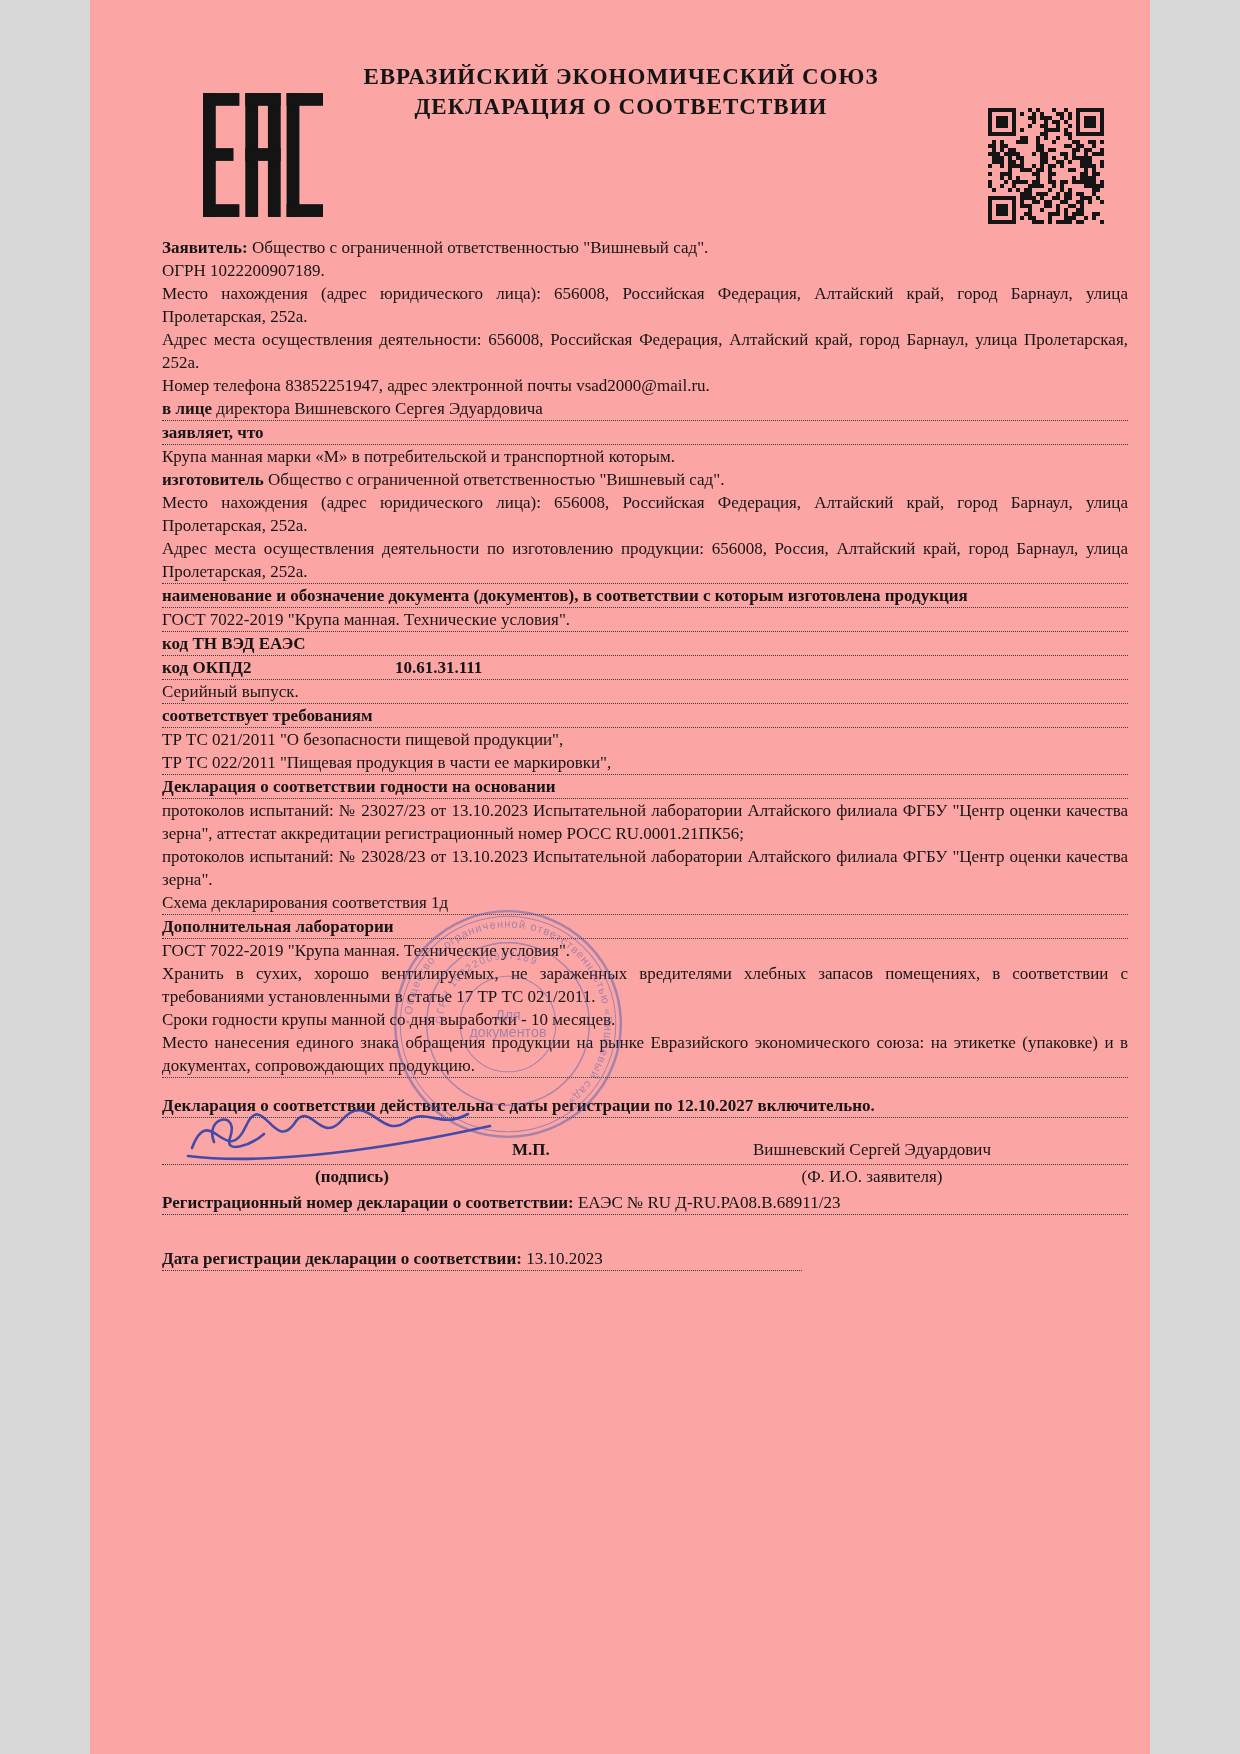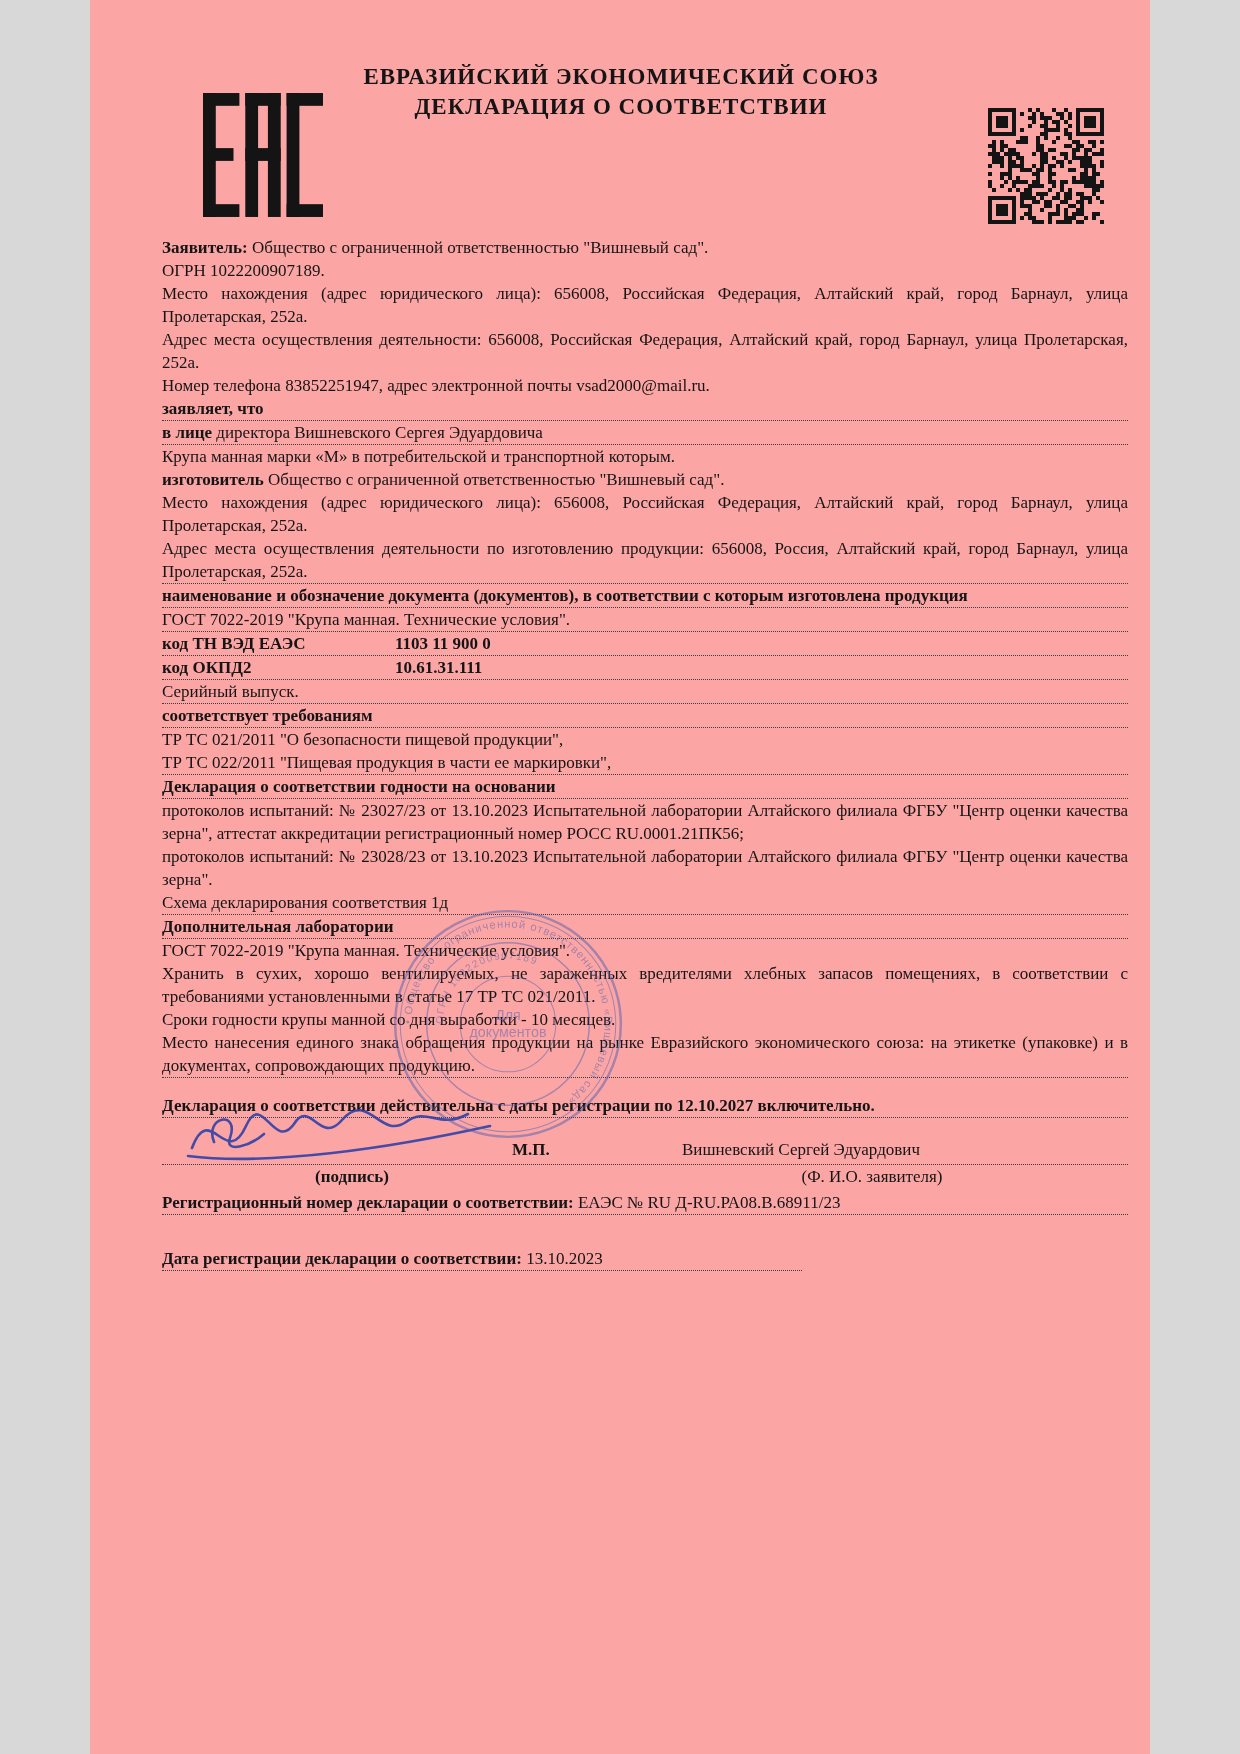--- a/index.html
+++ b/index.html
@@ -23,21 +23,21 @@
   .row-label{width:233px;flex:0 0 233px;}
   .row-value{flex:1;}
 
   .validity{margin-top:16px;}
 
   
   .sig-block{position:relative;margin-top:10px;}
   .signature-svg{position:absolute;left:18px;top:-46px;width:320px;height:100px;pointer-events:none;}
   .sig-row{position:relative;height:36px;border-bottom:1.5px dotted #3c3c3c;text-align:left;}
   .mp{position:absolute;left:350px;bottom:3px;font-weight:bold;}
-  .sig-name{position:absolute;left:520px;bottom:3px;width:380px;text-align:left;}
+  .sig-name{position:absolute;left:520px;bottom:3px;width:380px;text-align:center;}
   .sig-captions{position:relative;height:24px;text-align:left;}
   .cap-sign{position:absolute;left:80px;width:220px;text-align:center;font-weight:bold;}
   .cap-name{position:absolute;left:520px;width:380px;text-align:center;}
 
   .reg-line{margin-top:2px;}
   .date-line{margin-top:32px;display:inline-block;min-width:640px;}
 
   
   .stamp{position:absolute;left:296px;top:902px;width:244px;height:244px;opacity:0.48;pointer-events:none;}
   .stamp text{font-family:"Liberation Sans","DejaVu Sans",sans-serif;fill:#4a5cae;}
@@ -484,42 +484,41 @@
 
     <p class="para">
       <b>Заявитель:</b>
       <span>Общество с ограниченной ответственностью "Вишневый сад".</span>
     </p>
     <p class="para">ОГРН 1022200907189.</p>
     <p class="para">Место нахождения (адрес юридического лица): 656008, Российская Федерация, Алтайский край, город Барнаул, улица Пролетарская, 252а.</p>
     <p class="para">Адрес места осуществления деятельности: 656008, Российская Федерация, Алтайский край, город Барнаул, улица Пролетарская, 252а.</p>
     <p class="para">Номер телефона 83852251947, адрес электронной почты vsad2000@mail.ru.</p>
 
-    <p class="para dotted bold">заявляет, что</p>
-
     <p class="para dotted">
       <b>в лице</b>
       <span>директора Вишневского Сергея Эдуардовича</span>
     </p>
+
+    <p class="para dotted bold">заявляет, что</p>
 
     <p class="para">Крупа манная марки «М» в потребительской и транспортной которым.</p>
 
     <p class="para">
       <b>изготовитель</b>
       <span>Общество с ограниченной ответственностью "Вишневый сад".</span>
     </p>
     <p class="para">Место нахождения (адрес юридического лица): 656008, Российская Федерация, Алтайский край, город Барнаул, улица Пролетарская, 252а.</p>
     <p class="para dotted">Адрес места осуществления деятельности по изготовлению продукции: 656008, Россия, Алтайский край, город Барнаул, улица Пролетарская, 252а.</p>
 
     <p class="para dotted bold">наименование и обозначение документа (документов), в соответствии с которым изготовлена продукция</p>
     <p class="para dotted">ГОСТ 7022-2019 "Крупа манная. Технические условия".</p>
 
     <div class="para row dotted">
       <b class="row-label">код ТН ВЭД ЕАЭС</b>
-      <b class="row-value">1103 11 900 0</b>
     </div>
     <div class="para row dotted">
       <b class="row-label">код ОКПД2</b>
       <b class="row-value">10.61.31.111</b>
     </div>
 
     <p class="para dotted">Серийный выпуск.</p>
 
     <p class="para dotted bold">соответствует требованиям</p>
     <p class="para">ТР ТС 021/2011 "О безопасности пищевой продукции",</p>

